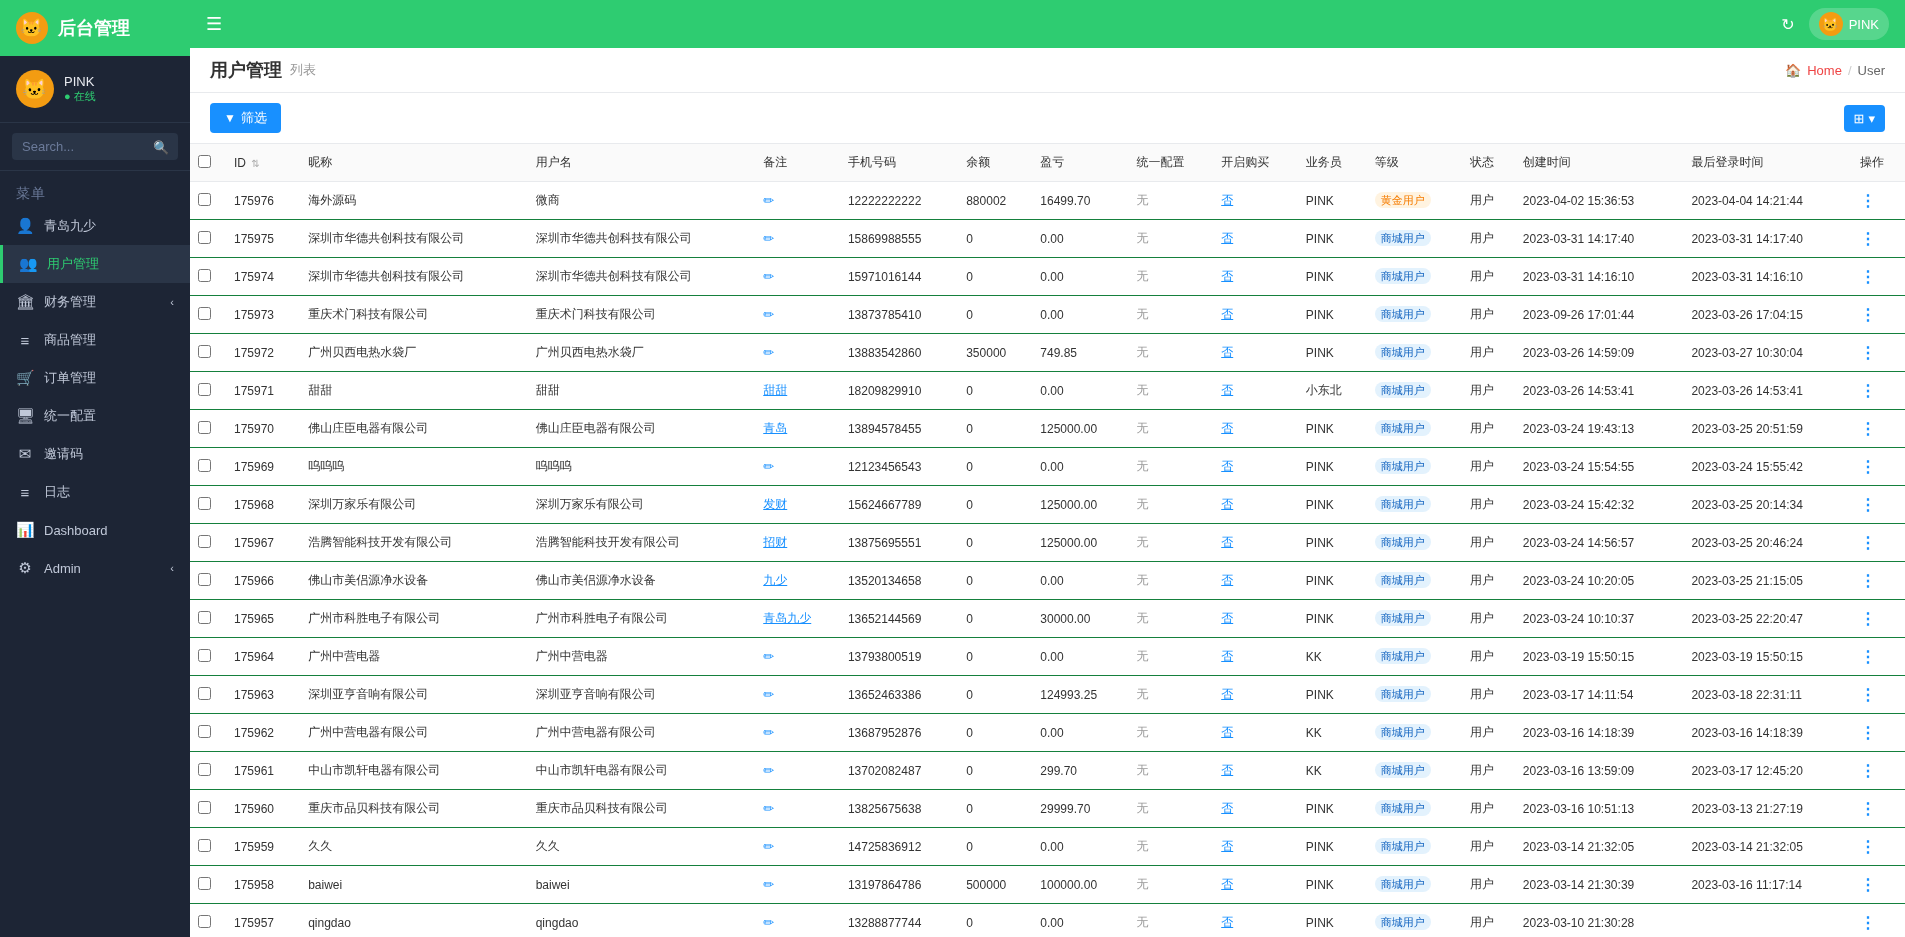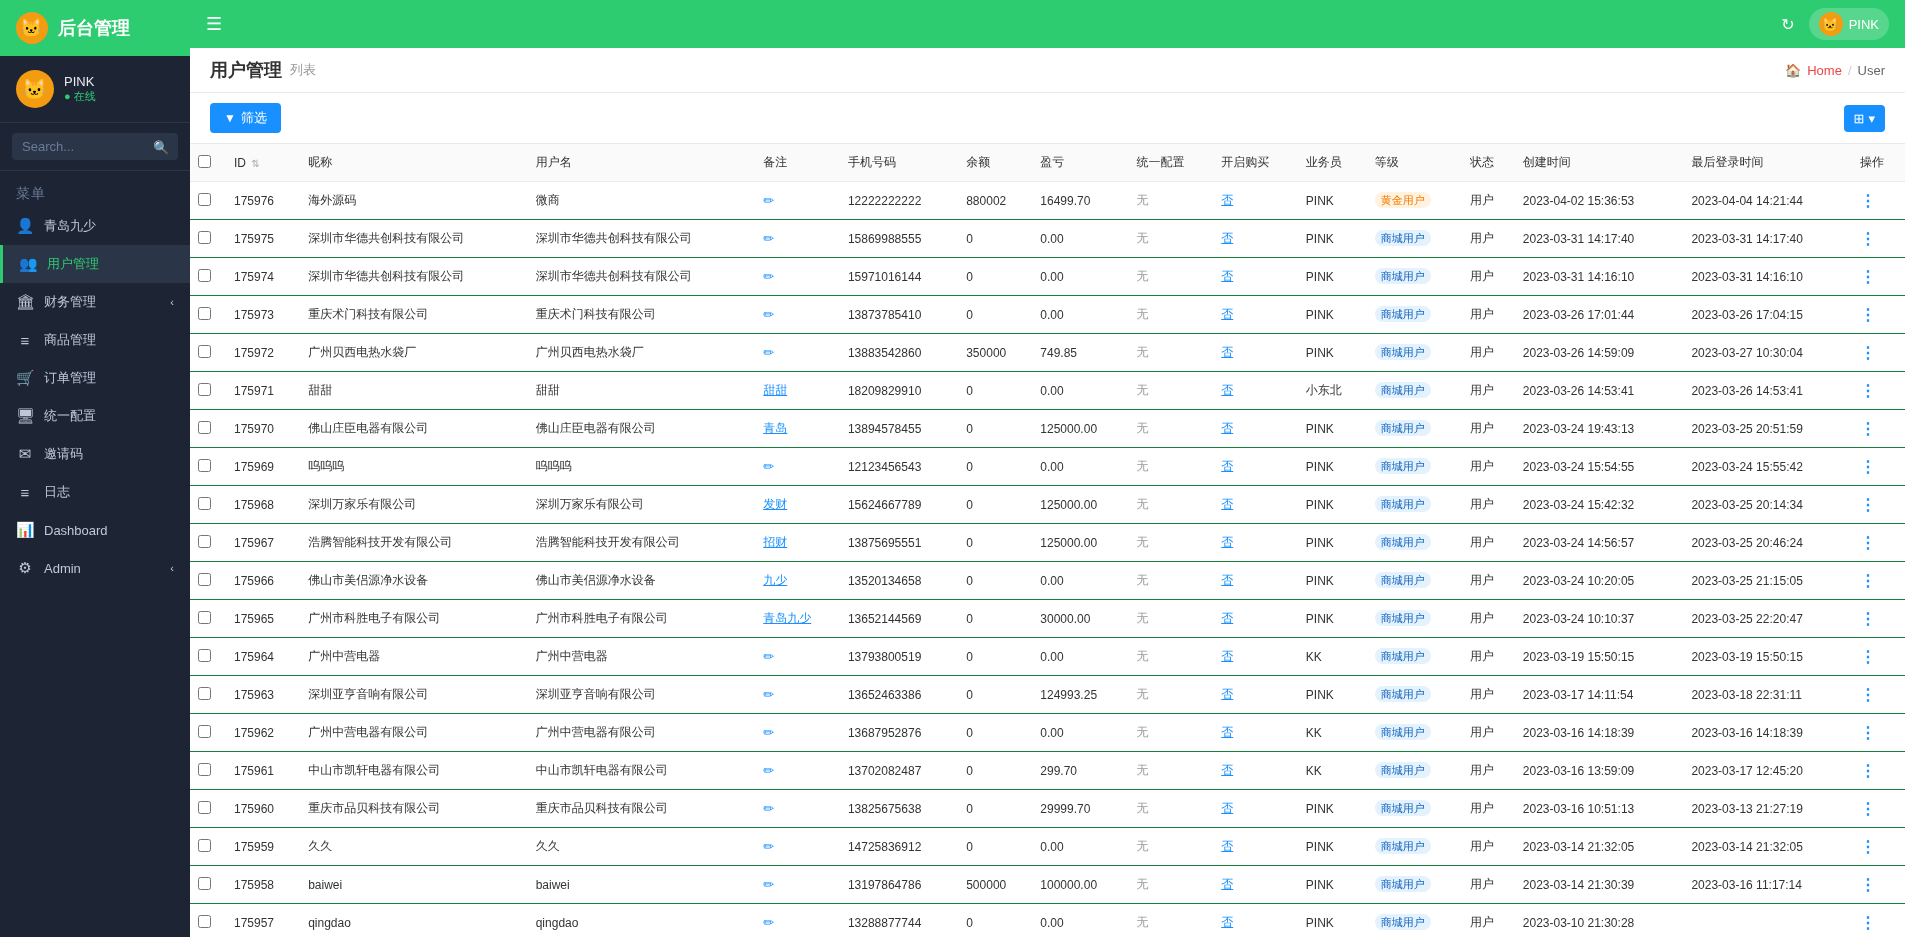--- a/index.html
+++ b/index.html
@@ -437,21 +437,21 @@
     <td>重庆术门科技有限公司</td>
     <td><span class="edit-icon">✏</span></td>
     <td>13873785410</td>
     <td>0</td>
     <td>0.00</td>
     <td class="wu">无</td>
     <td><span class="tag-link">否</span></td>
     <td>PINK</td>
     <td><span class="level-badge sheng">商城用户</span></td>
     <td>用户</td>
-    <td>2023-03-26 17:01:44</td>
+    <td>2023-09-26 17:01:44</td>
     <td>2023-03-26 17:04:15</td>
     <td><span class="action-dots">⋮</span></td>
   </tr>
           <tr>
     <td class="checkbox-col">
       <input type="checkbox" style="">
     </td>
     <td>175972</td>
     <td>广州贝西电热水袋厂</td>
     <td>广州贝西电热水袋厂</td>

